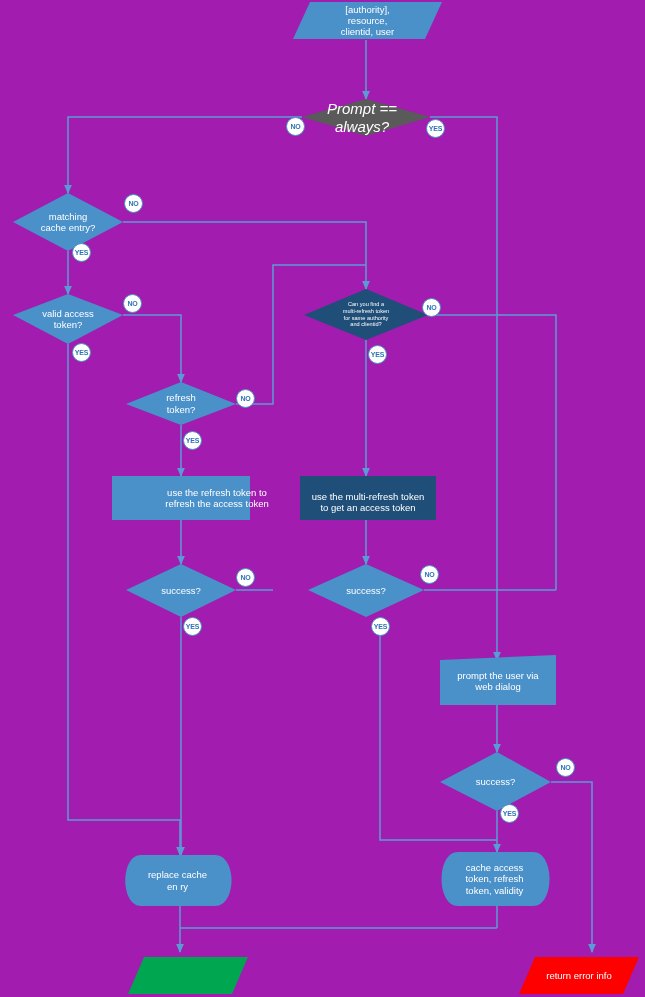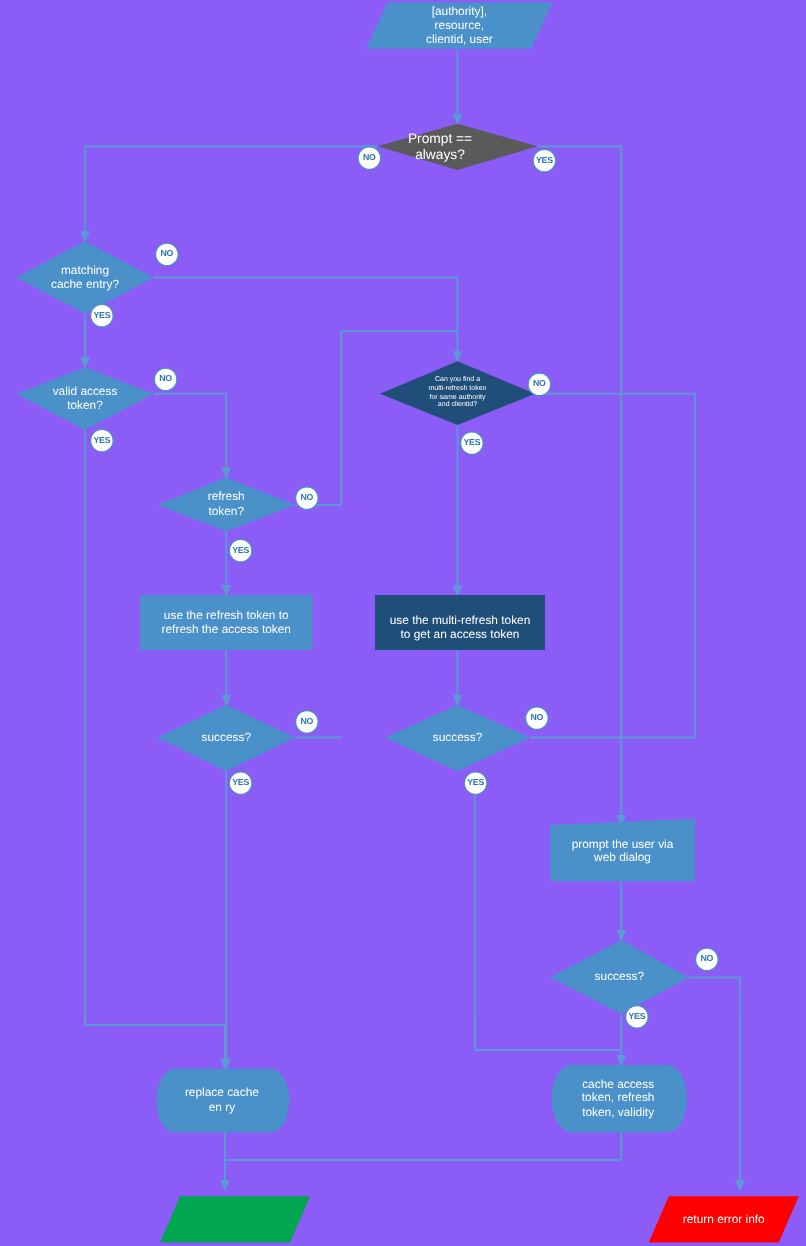--- a/index.html
+++ b/index.html
@@ -1,17 +1,17 @@
 <!DOCTYPE html>
 <html><head>
 <meta charset="utf-8">
 <style>
   html,body{margin:0;padding:0;background:#ffffff;}
   body{font-family:"Liberation Sans","DejaVu Sans",sans-serif;}
-  #canvas{position:relative;width:645px;height:997px;background:#8b5cf6;overflow:hidden;}
+  #canvas{position:relative;width:645px;height:997px;background:#a21caf;overflow:hidden;}
   svg.flow{position:absolute;left:0;top:0;width:645px;height:997px;}
   .nodelabel{
     position:absolute;
     color:#ffffff;
     text-align:center;
     display:flex;align-items:center;justify-content:center;
     pointer-events:none;
     line-height:1.18;
   }
   .edgelabel{
@@ -120,21 +120,21 @@
 
     <polygon points="535,957 639,957 623,994 519,994" fill="#ff0000"></polygon>
   </svg>
 
   <div class="nodelabel" style="left:293px;top:2px;width:149px;height:37px;font-size:9.5px;">
     <span style="white-space:pre-line;">[authority],
 resource,
 clientid, user</span>
   </div>
 
-  <div class="nodelabel" style="left:288px;top:99px;width:128px;height:37px;font-size:11px;">
+  <div class="nodelabel" style="left:298px;top:99px;width:128px;height:37px;font-size:15px;font-style:italic;">
     <span style="white-space:pre-line;">Prompt ==
 always?</span>
   </div>
 
   <div class="nodelabel" style="left:13px;top:193px;width:110px;height:58px;font-size:9.5px;">
     <span style="white-space:pre-line;">matching
 cache entry?</span>
   </div>
 
   <div class="nodelabel" style="left:13px;top:294px;width:110px;height:50px;font-size:9.5px;">
@@ -147,21 +147,21 @@
 token?</span>
   </div>
 
   <div class="nodelabel" style="left:304px;top:289px;width:124px;height:51px;font-size:5.6px;">
     <span style="white-space:pre-line;">Can you find a
 multi-refresh  token
 for same  authority
 and clientid?</span>
   </div>
 
-  <div class="nodelabel" style="left:112px;top:476px;width:138px;height:44px;font-size:9.5px;">
+  <div class="nodelabel" style="left:112px;top:476px;width:138px;height:44px;font-size:9.5px;padding-left:36px;">
     <span style="white-space:pre-line;">use the refresh token to
 refresh the access token</span>
   </div>
 
   <div class="nodelabel" style="left:300px;top:476px;width:136px;height:52px;font-size:9.5px;">
     <span style="white-space:pre-line;">use the multi-refresh  token
 to get an access token</span>
   </div>
 
   <div class="nodelabel" style="left:126px;top:564px;width:110px;height:53px;font-size:9.5px;">

